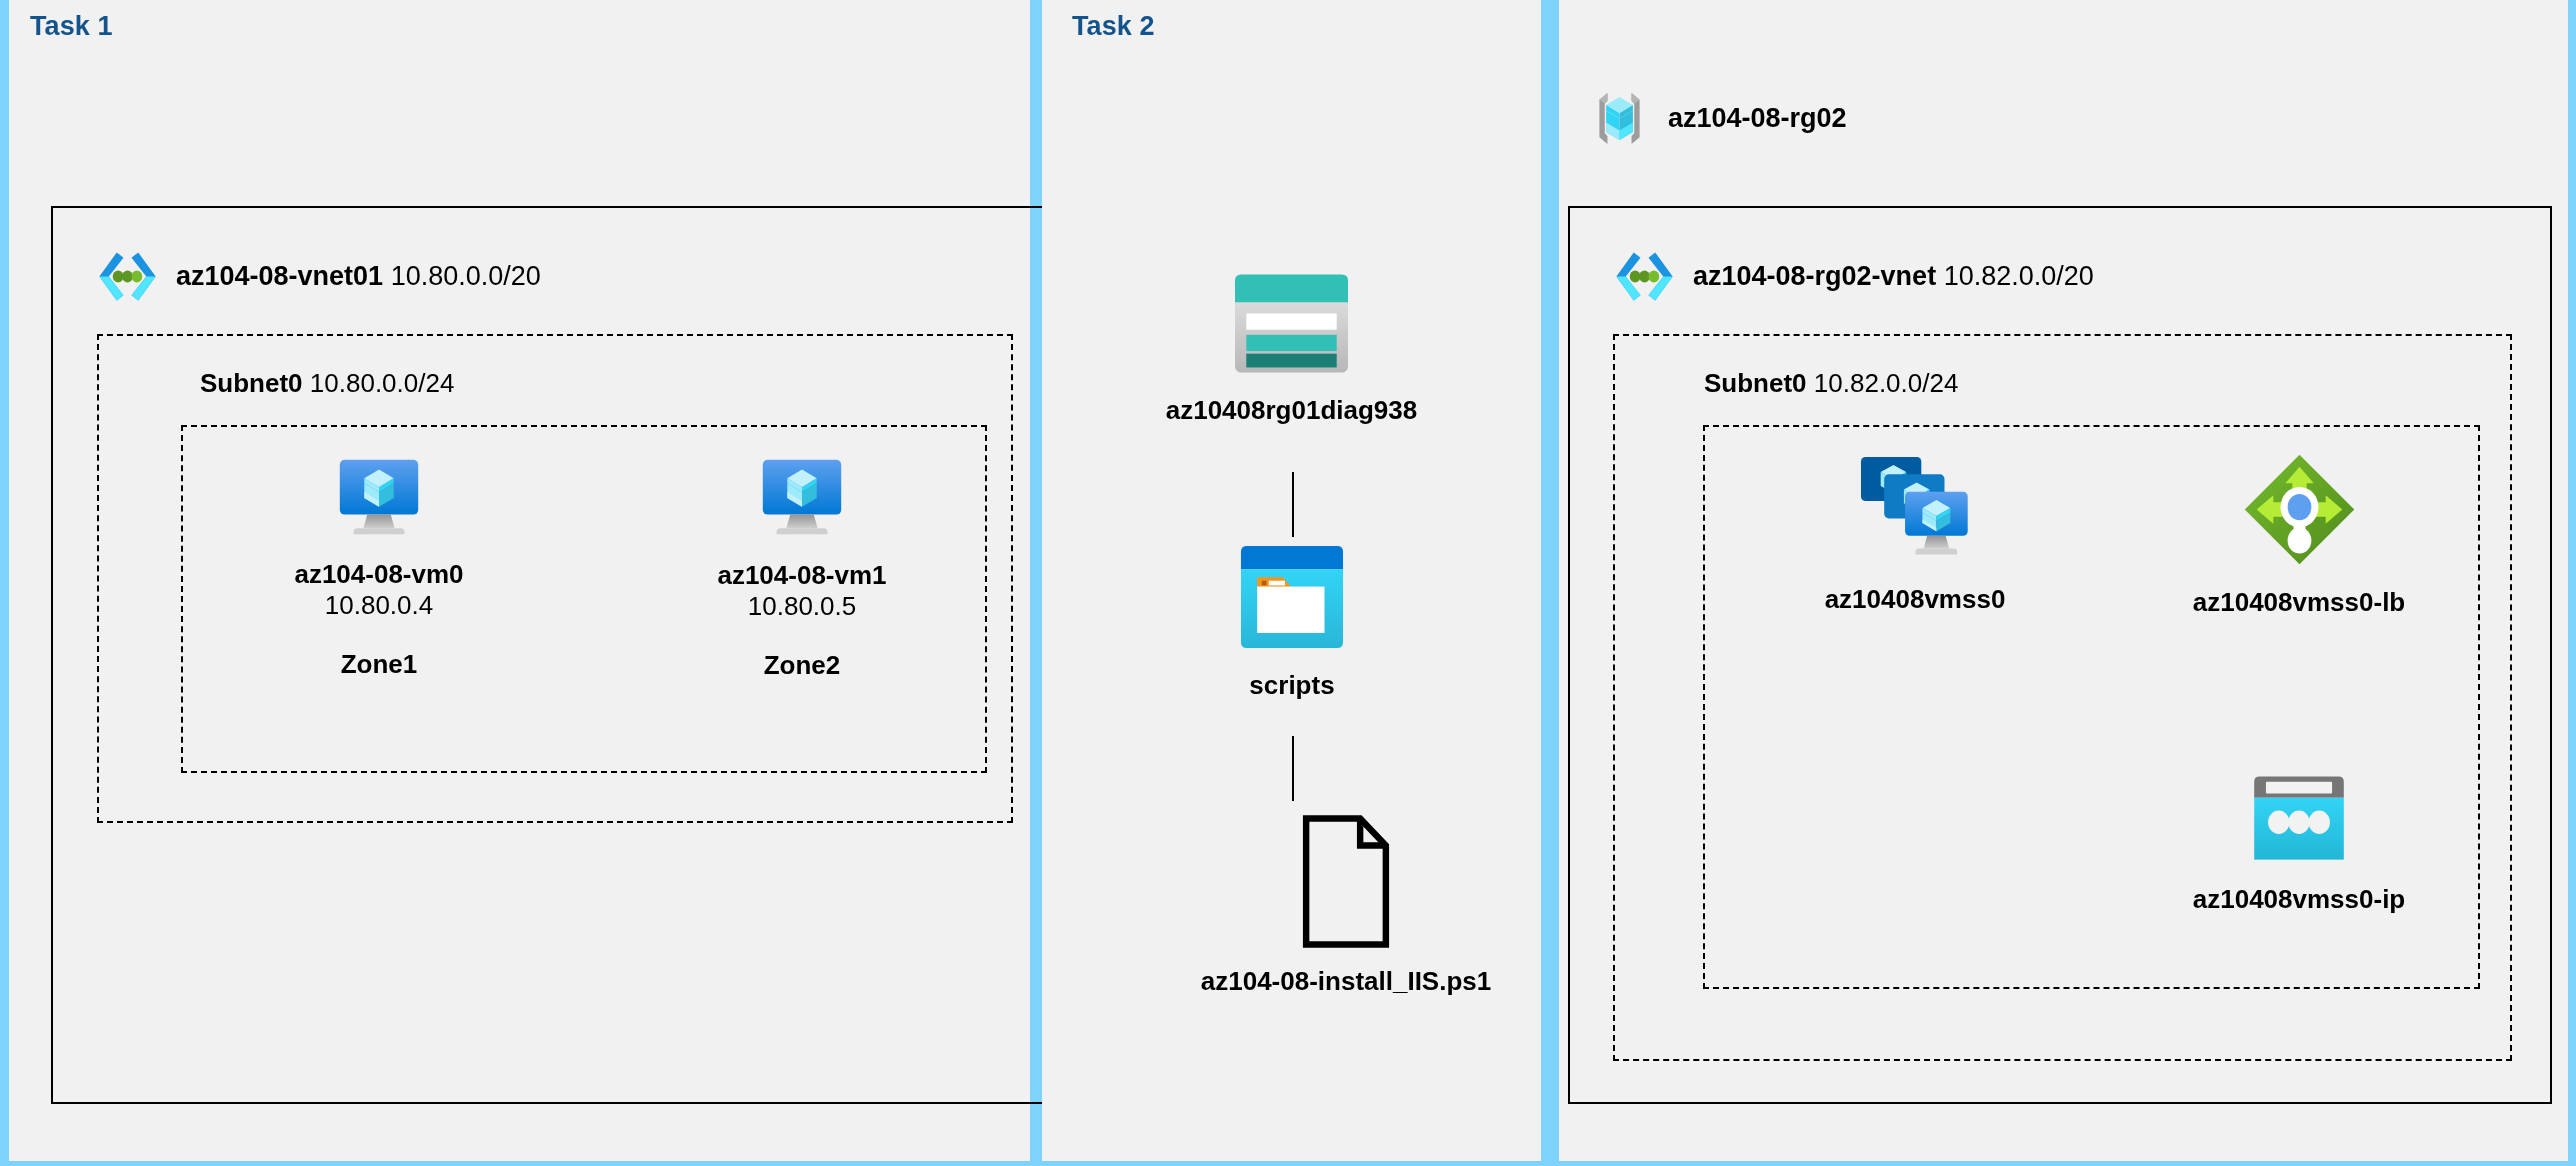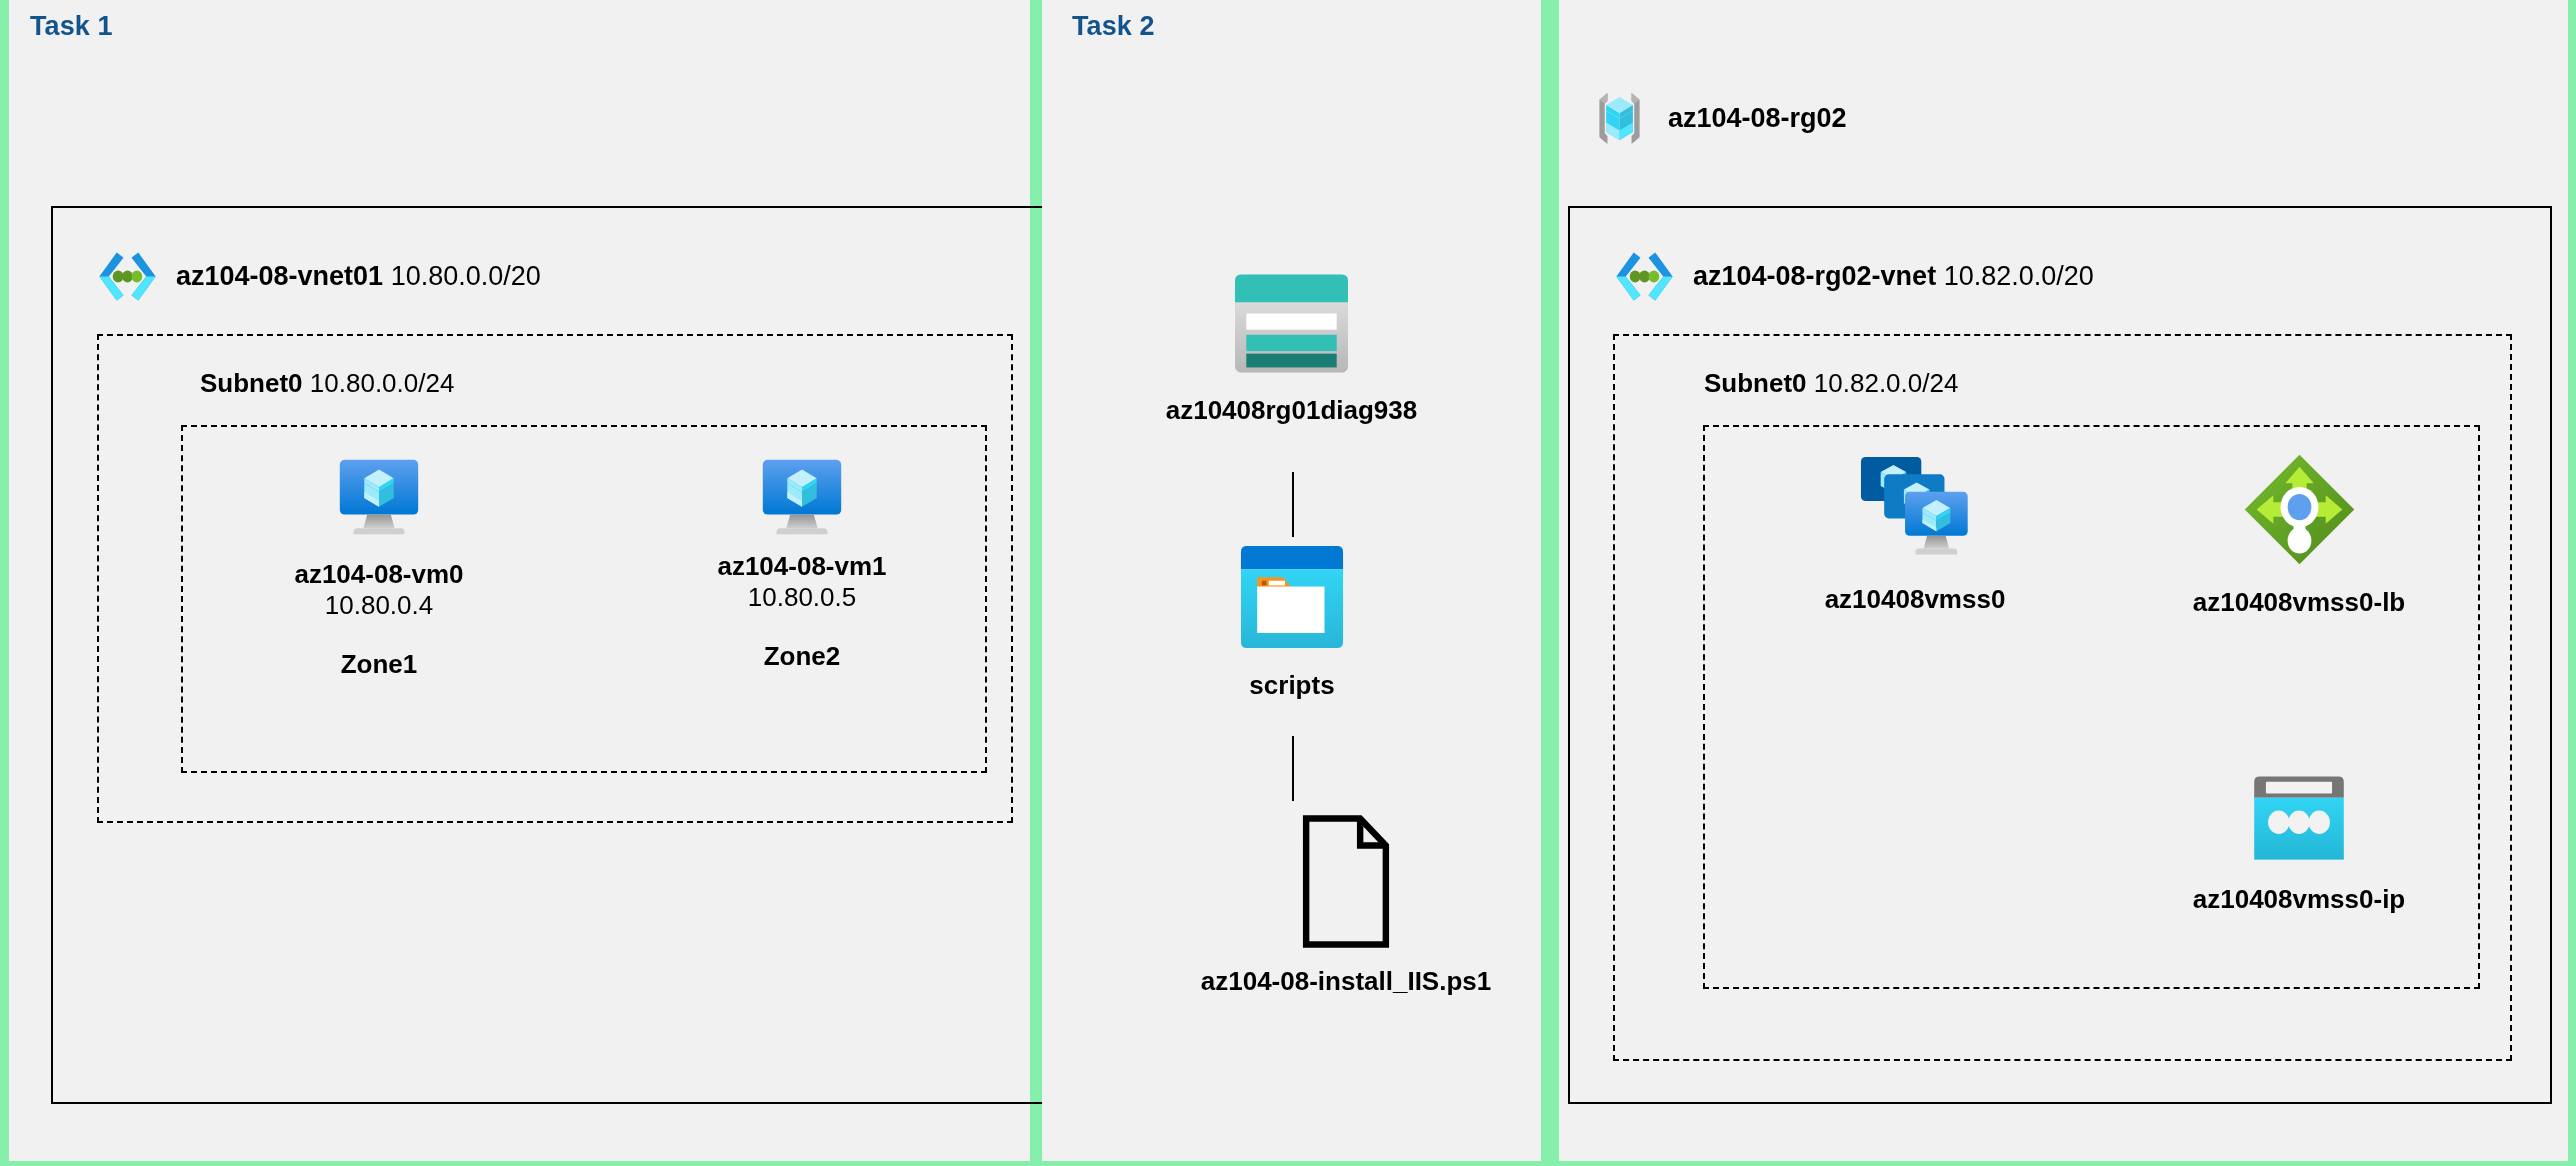--- a/index.html
+++ b/index.html
@@ -6,21 +6,21 @@
   * { box-sizing: border-box; }
   html, body {
     margin: 0; padding: 0;
     background: #ffffff;
     font-family: "Liberation Sans", sans-serif;
   }
   #canvas {
     position: relative;
     width: 2576px;
     height: 1166px;
-    background: #86efac;
+    background: #7dd3fc;
     overflow: hidden;
   }
 
   
   .panel {
     position: absolute;
     background: #f1f1f1;
   }
   .task-label {
     position: absolute;
@@ -186,21 +186,21 @@
         <path d="M38 70 L62 70 L66 84 L34 84 Z" fill="url(#vmStandB)"></path>
         <path d="M28 84 L72 84 Q76 84 76 88 L76 90 L24 90 L24 88 Q24 84 28 84 Z" fill="#cfcfcf"></path>
         <path d="M50 24 L65 33 L50 42 L35 33 Z" fill="#c3f1fb"></path>
         <path d="M35 33 L50 42 L50 47 L35 38 Z" fill="#9cebfb"></path>
         <path d="M65 33 L50 42 L50 47 L65 38 Z" fill="#32d4f5"></path>
         <path d="M35 38 L50 47 L50 62 L35 53 Z" fill="#9cebfb"></path>
         <path d="M65 38 L50 47 L50 62 L65 53 Z" fill="#32bedd"></path>
         <path d="M35 47 L50 56 L50 62 L35 53 Z" fill="#c3f1fb"></path>
       </svg>
     </span>
-    <span class="name" style="margin-top:7px;">az104-08-vm1</span>
+    <span class="name" style="margin-top:16px;">az104-08-vm1</span>
     <span class="ip">10.80.0.5</span>
     <span class="zone" style="margin-top:28px;">Zone2</span>
   </div>
 
   <div class="panel" style="left:1042px; top:0px; width:499px; height:1161px;"></div>
 
   <div class="task-label" style="left:1072px; top:10.8px;">Task 2</div>
 
   <div class="node" style="left:1096px; top:267px; width:391px;">
     <span>

